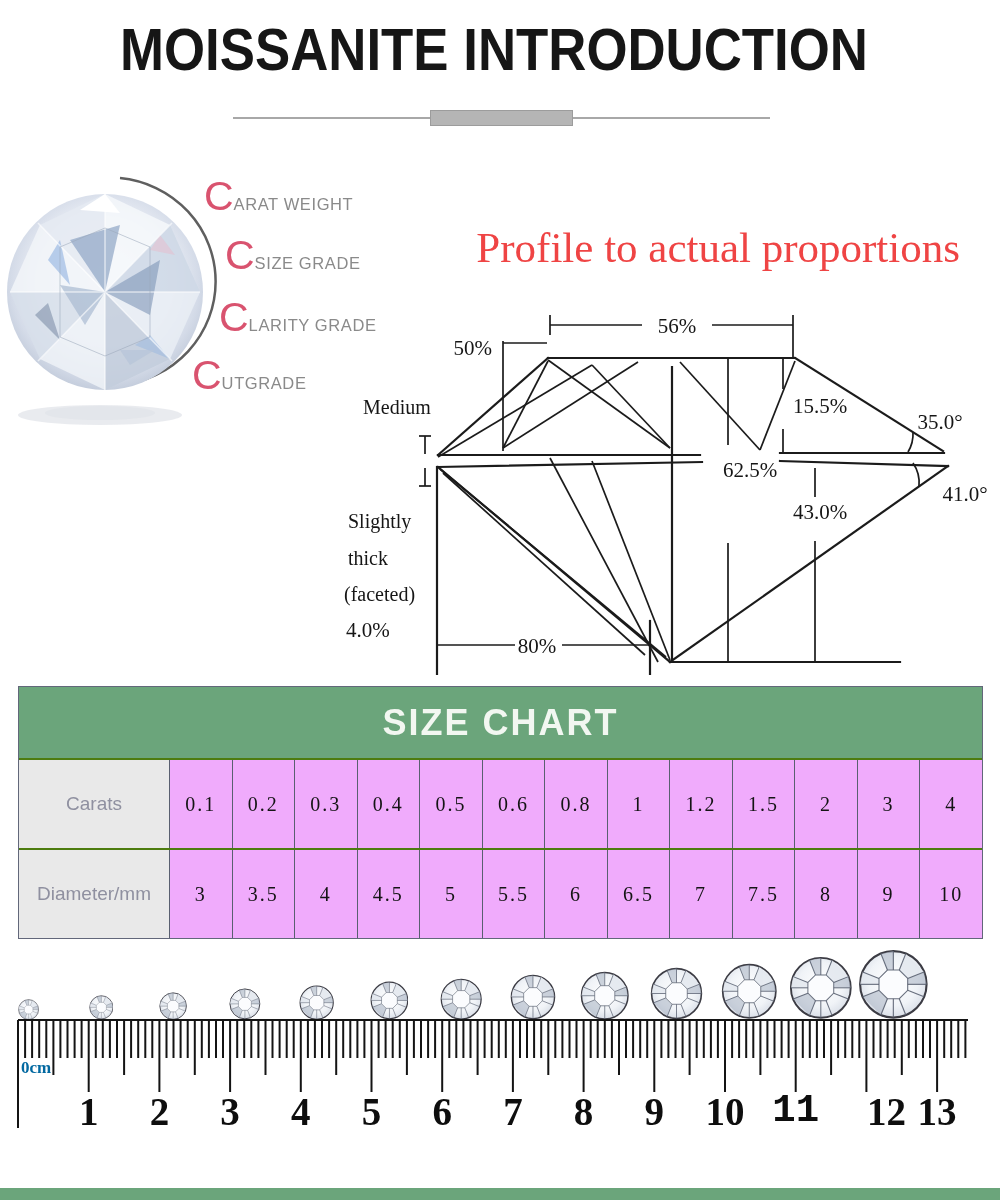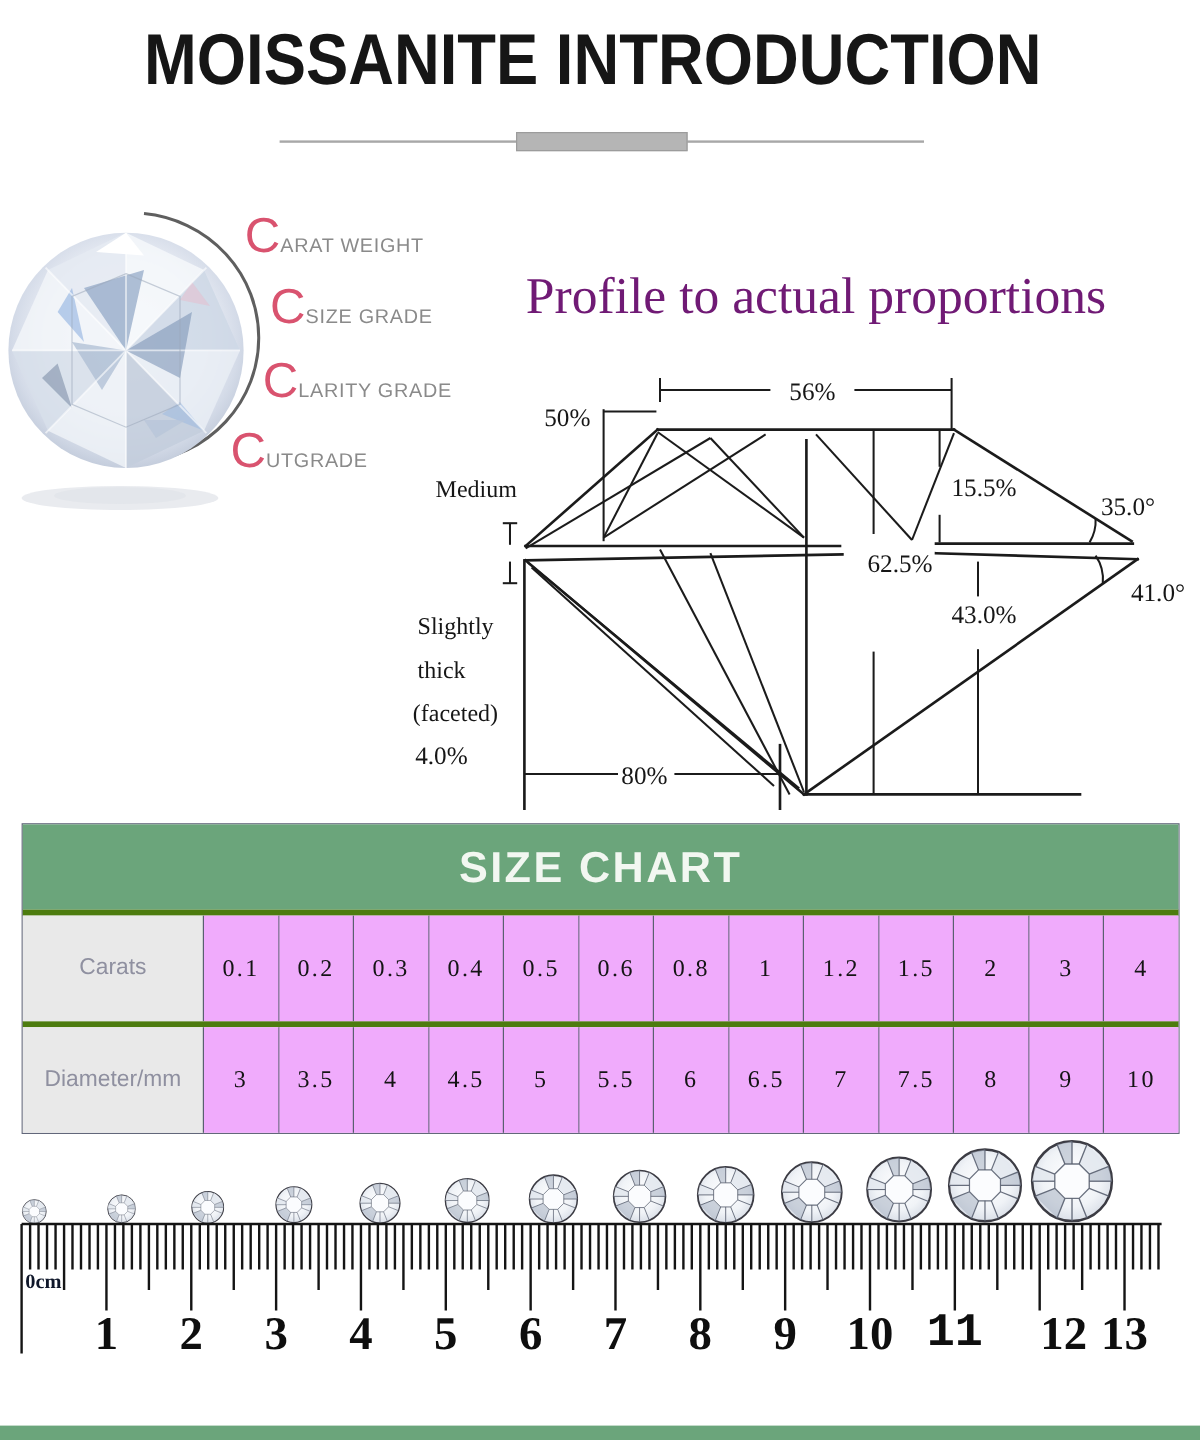--- a/index.html
+++ b/index.html
@@ -18,44 +18,44 @@
   .hero-svg{position:absolute;left:0;top:165px;}
   .fourc{position:absolute;white-space:nowrap;line-height:1;}
   .fourc .big{font:400 41px/1 "Liberation Sans",sans-serif;color:#d9536f;}
   .fourc .rest{font:400 16.5px/1 "Liberation Sans",sans-serif;color:#8a8a8a;letter-spacing:.6px;}
   .fourc-carat{left:204px;top:176px;}
   .fourc-color{left:225px;top:235px;}
   .fourc-clarity{left:219px;top:297px;}
   .fourc-cut{left:192px;top:355px;}
 
   
-  .profile-title{position:absolute;left:400px;top:224px;width:560px;text-align:center;
-      font:400 43px/1.1 "Liberation Serif",serif;color:#701a75;}
+  .profile-title{position:absolute;left:400px;top:224px;width:560px;text-align:right;
+      font:400 43px/1.1 "Liberation Serif",serif;color:#ef4444;}
   .profile-svg{position:absolute;left:340px;top:305px;}
   .profile-svg text{font-family:"Liberation Serif",serif;fill:#161616;}
   .pl{font-size:21px;}
   .pl2{font-size:20px;}
 
   
   .size-chart{position:absolute;left:18px;top:686px;width:963px;border:1px solid #62677a;}
   .sc-banner{height:71px;background:#6ba57b;display:flex;align-items:center;justify-content:center;}
   .sc-banner-text{font:700 36px "Liberation Sans",sans-serif;color:#f2f7f1;letter-spacing:2px;}
-  .sc-row{display:flex;border-top:5px solid #4d7c0f;justify-content:flex-end;}
+  .sc-row{display:flex;border-top:2px solid #4d7c0f;}
   .sc-th{width:150px;flex:0 0 150px;background:#e9e9e9;color:#8f90a0;
       font:400 19px "Liberation Sans",sans-serif;display:flex;align-items:center;justify-content:center;
       border-right:1px solid #595f70;}
   .sc-td{flex:1;height:88px;background:#f0abfc;color:#141414;
       font:400 20px "Liberation Serif",serif;letter-spacing:2px;
       display:flex;align-items:center;justify-content:center;border-right:1px solid #595f70;}
   .sc-td:last-child{border-right:none;}
 
   
   .gem{position:absolute;}
   .ruler-svg{position:absolute;left:0;top:990px;}
-  .zero-label{position:absolute;left:21px;top:1059px;font:700 17px/1 "Liberation Serif",serif;color:#0f172a;}
+  .zero-label{position:absolute;left:21px;top:1059px;font:700 17px/1 "Liberation Serif",serif;color:#0369a1;}
   .cm-num{position:absolute;transform:translateX(-50%);font:700 39px/1 "Liberation Serif",serif;color:#0e0e0e;}
   .bottom-bar{position:absolute;left:0;top:1188px;width:1000px;height:12px;background:#6ba57b;}
 </style>
 </head>
 <body>
 
 <div class="page">
 
   <svg width="0" height="0" style="position:absolute" aria-hidden="true">
     <defs>

